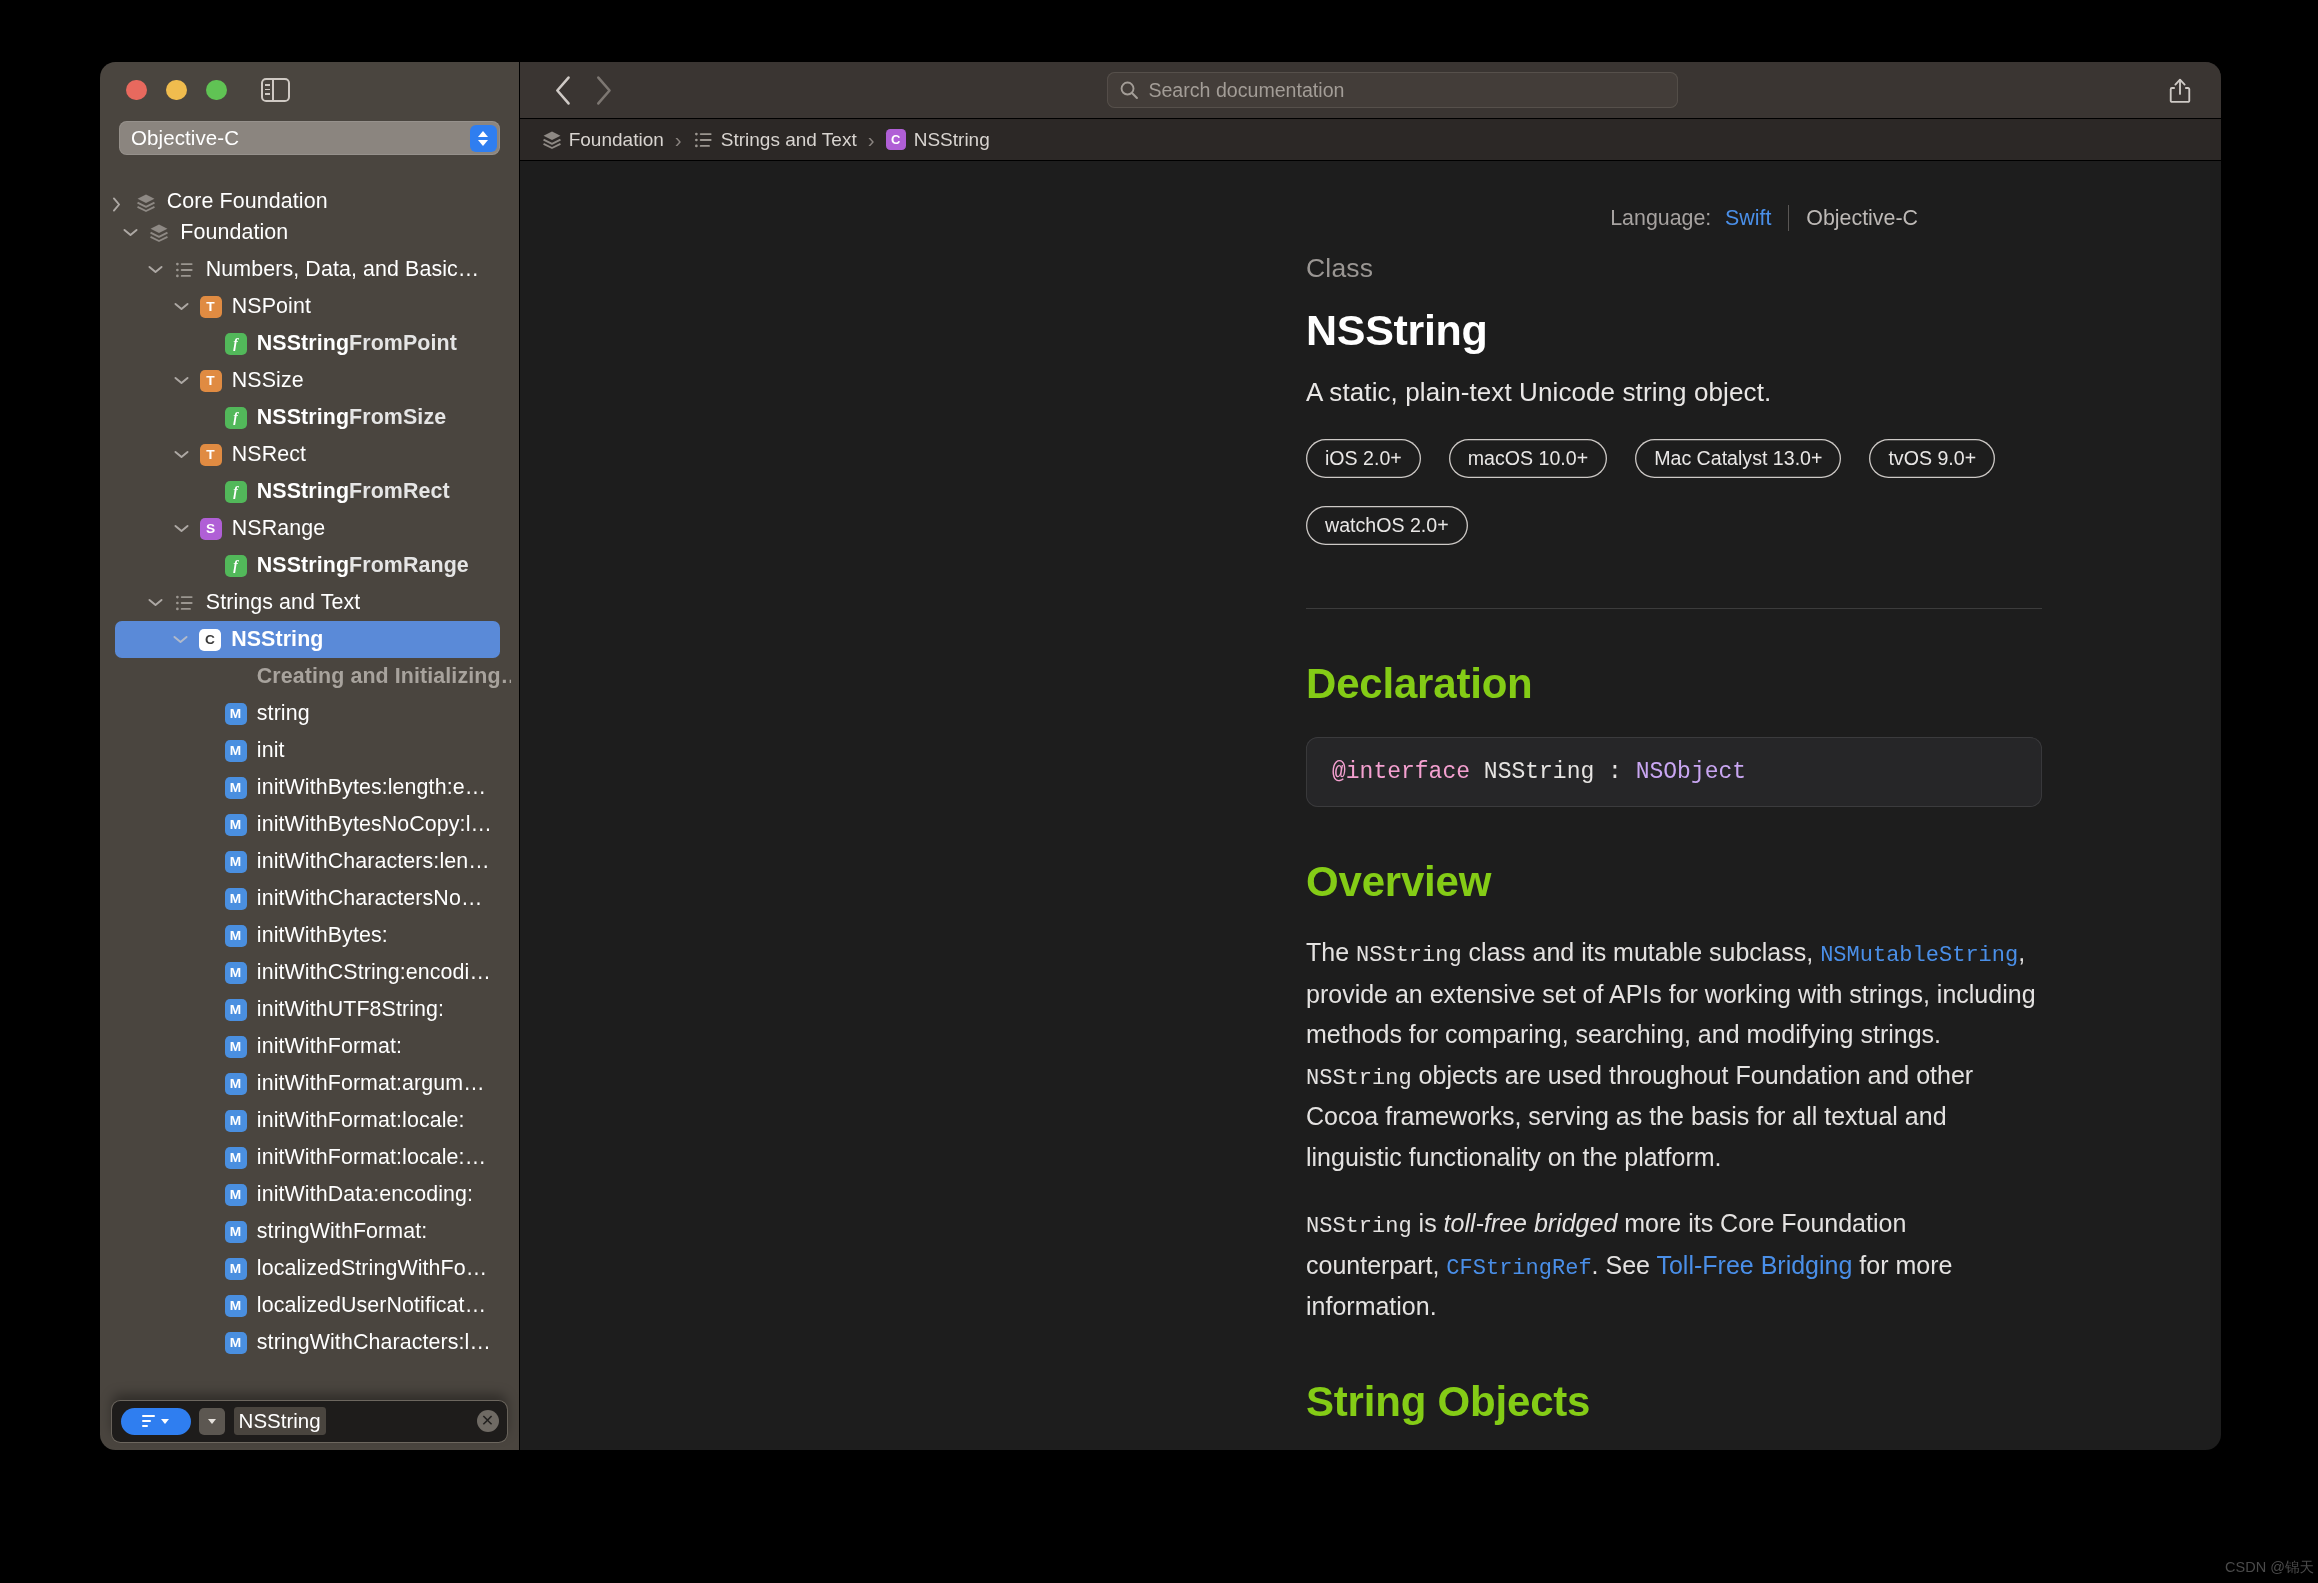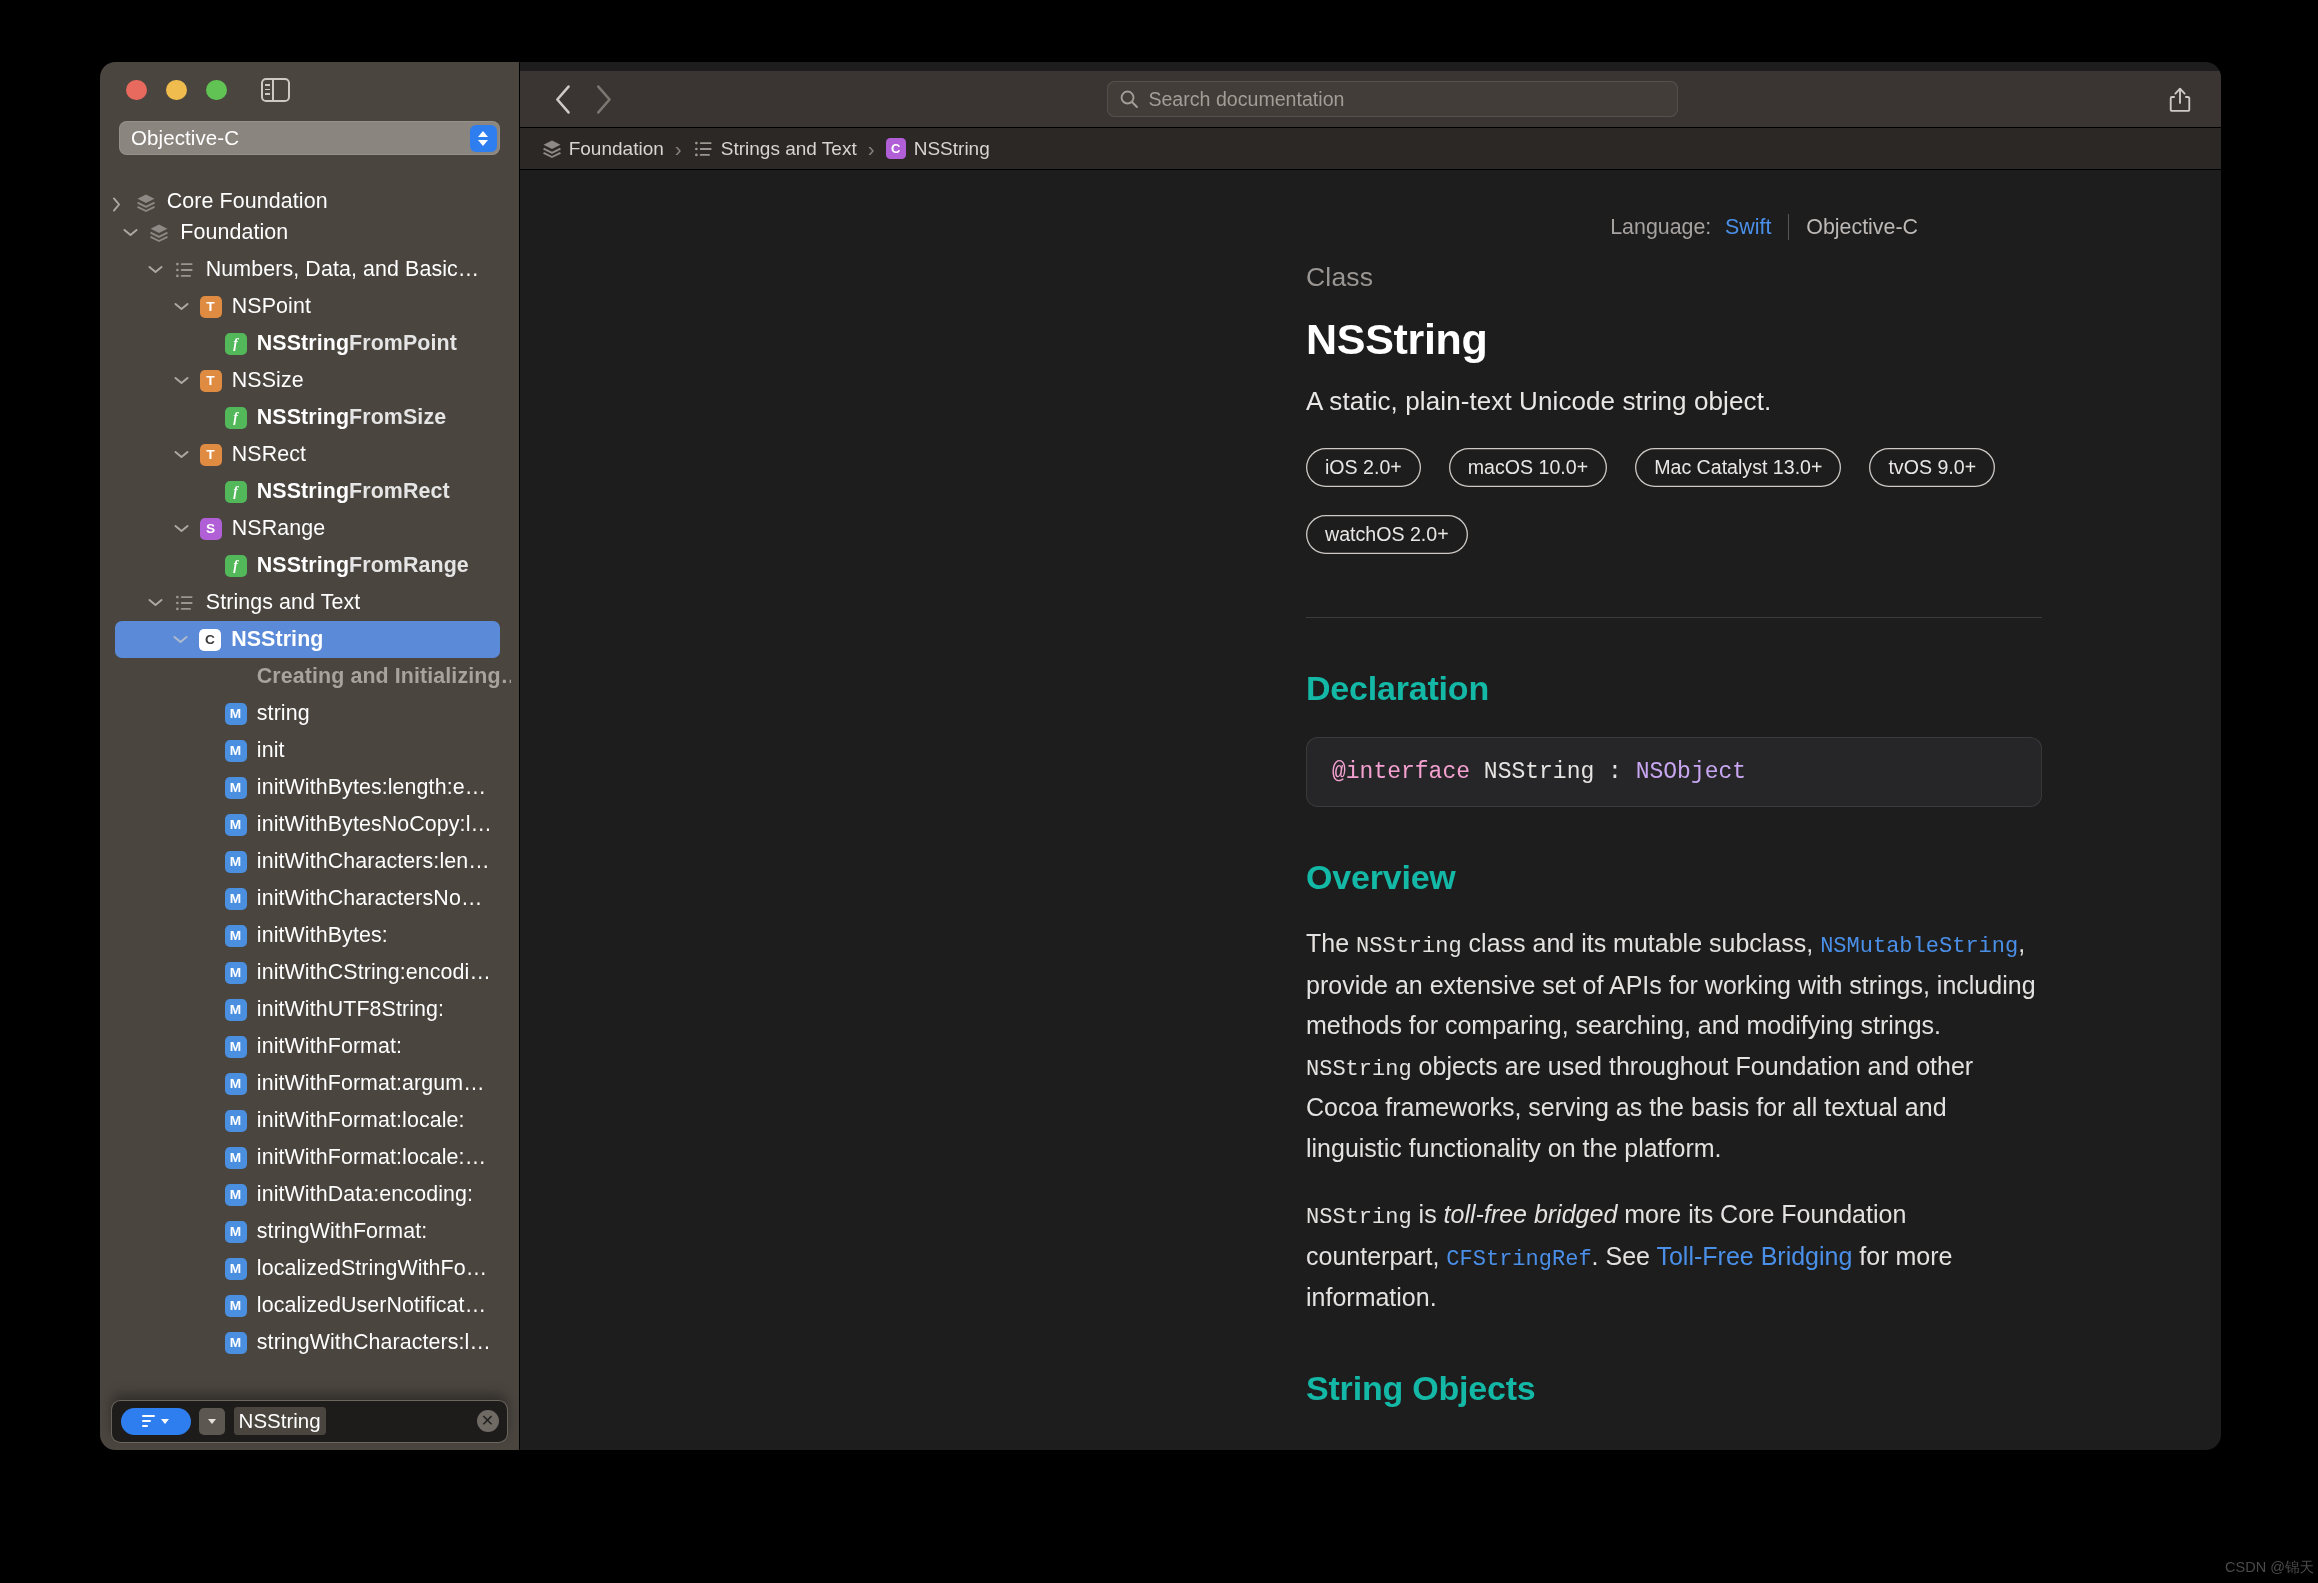--- a/index.html
+++ b/index.html
@@ -70,21 +70,21 @@
   .fb-chev{width:0;height:0;border-left:4.3px solid transparent;border-right:4.3px solid transparent;border-top:5.1px solid #fff;}
   .fb-small{width:26px;height:27px;border-radius:5.1px;background:#5c5751;display:flex;align-items:center;justify-content:center;}
   .fb-small .fb-chev{border-top-color:#e6e2dd;}
   .fb-token{font-size:20.5px;color:#ffffff;background:#4a453f;border-radius:3.4px;padding:1.7px 5.1px;}
   .fb-clear{margin-left:auto;width:22px;height:22px;border-radius:50%;background:#6f6a64;color:#211f1e;
             display:flex;align-items:center;justify-content:center;font-size:16px;line-height:1;}
 
   
   .content{flex:1;background:#1d1d1d;display:flex;flex-direction:column;min-width:0;position:relative;
            border-left:0.9px solid #000;}
-  .toolbar{height:56px;background:#3a3532;display:flex;align-items:center;padding:0 22px;flex:0 0 56px;margin-top:9px;}
+  .toolbar{height:56px;background:#3a3532;display:flex;align-items:center;padding:0 22px;flex:0 0 56px;}
   .navbtn{width:41px;height:41px;display:flex;align-items:center;justify-content:center;}
   .navbtn svg{display:block;}
   .searchbox{width:547px;height:36px;margin:0 auto;border-radius:7.7px;background:#433d39;
              box-shadow:inset 0 0 0 0.9px #56504b;display:flex;align-items:center;padding:0 12px;gap:9.4px;}
   .searchbox .ph{color:#a39d97;font-size:19.6px;}
   .sharebtn{width:39px;height:39px;display:flex;align-items:center;justify-content:center;}
 
   .crumbbar{height:41px;background:#2c2826;display:flex;align-items:center;padding:0 20.5px;gap:0;flex:0 0 41px;
             border-top:0.9px solid #000;border-bottom:0.9px solid #000;}
   .crumb{display:flex;align-items:center;gap:7.7px;}
@@ -102,21 +102,21 @@
   .langrow .oc{color:#bdb9b6;font-size:21.4px;}
 
   .body-wrap{padding-left:786px;padding-right:179px;}
   .eyebrow{color:#9a9693;font-size:26.5px;margin-top:22px;letter-spacing:0.2px;}
   .h1{color:#fff;font-size:43px;font-weight:700;margin-top:22px;letter-spacing:-0.3px;}
   .abstract{color:#e9e7e6;font-size:26px;margin-top:22px;letter-spacing:0.1px;}
   .pills{display:flex;gap:28px;margin-top:31px;flex-wrap:wrap;}
   .pill{height:39px;border-radius:19.6px;box-shadow:inset 0 0 0 1.3px #cdc9c6;display:flex;align-items:center;
         padding:0 19px;color:#e9e7e6;font-size:19.6px;}
   .hr{height:0.9px;background:#3c3c3c;margin:63px 0 0 0;}
-  .h2{color:#14b8a6;font-size:34px;font-weight:700;margin-top:51px;letter-spacing:-0.2px;}
+  .h2{color:#84cc16;font-size:42px;font-weight:700;margin-top:51px;letter-spacing:-0.2px;}
   .codeblock{margin-top:29px;background:#262628;border-radius:12px;box-shadow:inset 0 0 0 0.9px #3b3b3d;
              padding:22px 26px;font-family:"Liberation Mono","DejaVu Sans Mono",monospace;font-size:23px;}
   .codeblock .kw{color:#f4a0d0;}
   .codeblock .id{color:#e6e4e2;}
   .codeblock .ty{color:#c9a6f2;}
   .para{color:#e4e2e1;font-size:25px;line-height:1.62;margin-top:26px;}
   .mono{font-family:"Liberation Mono","DejaVu Sans Mono",monospace;font-size:22px;}
   .lnk{color:#4a8fe8;}
   .lnk.mono{color:#4a8fe8;}
   .ital{font-style:italic;}

